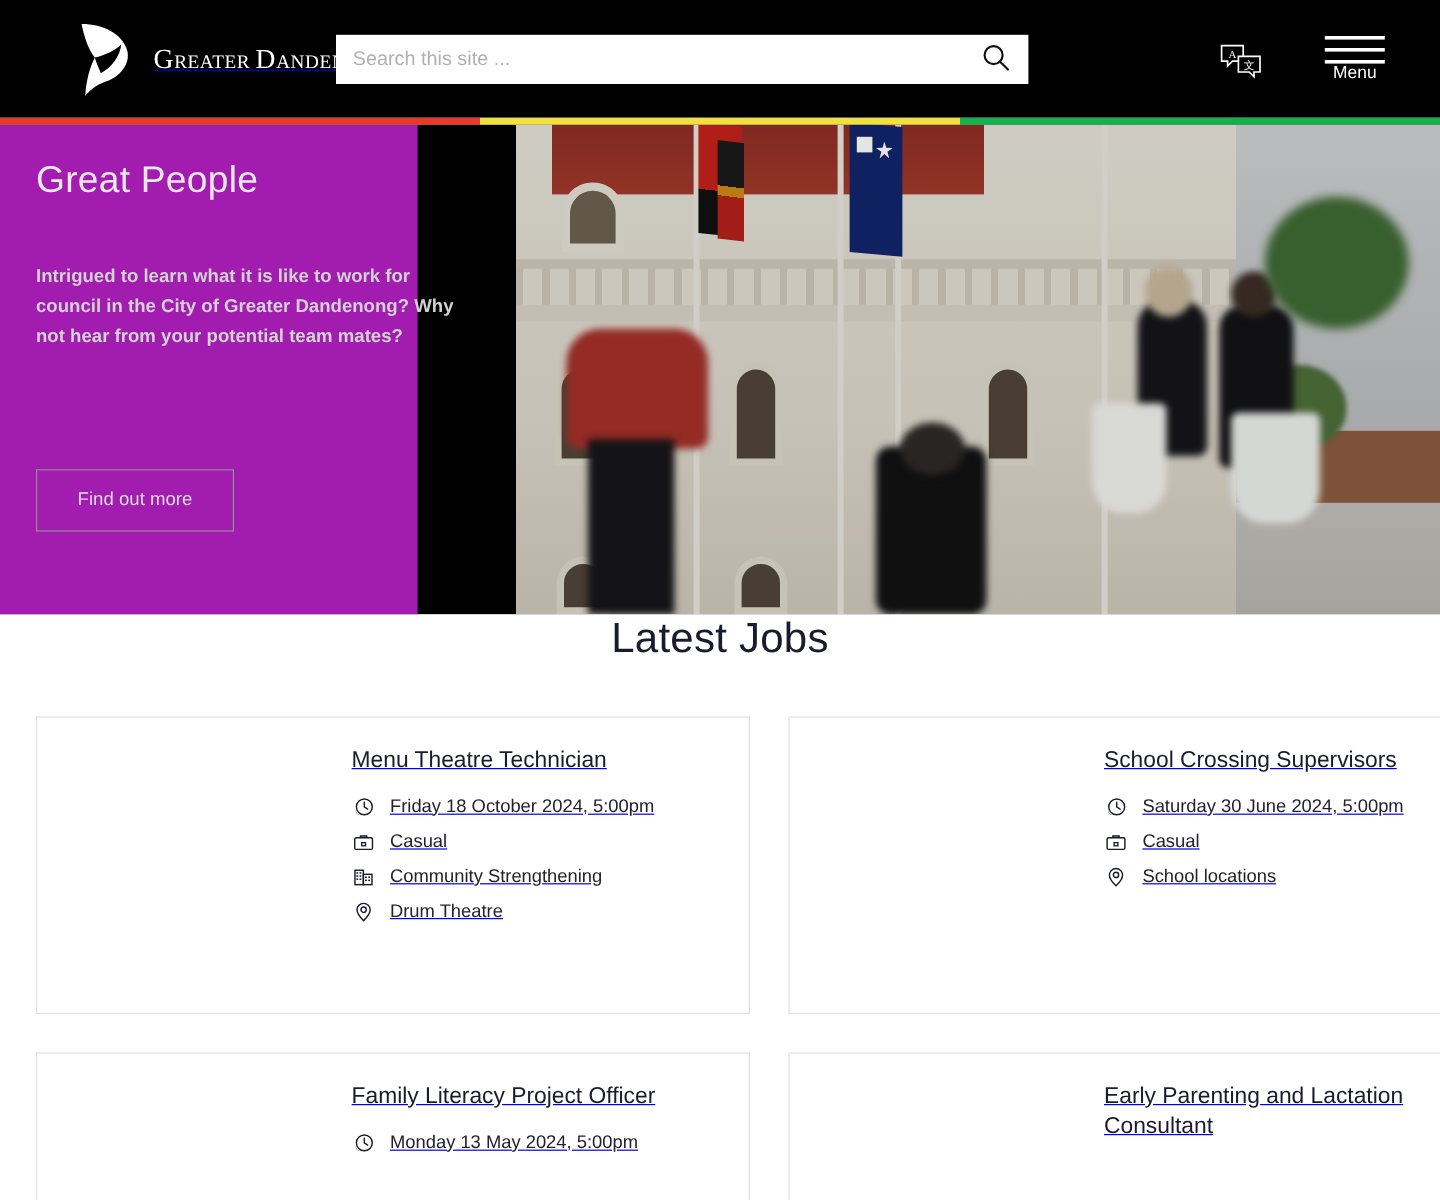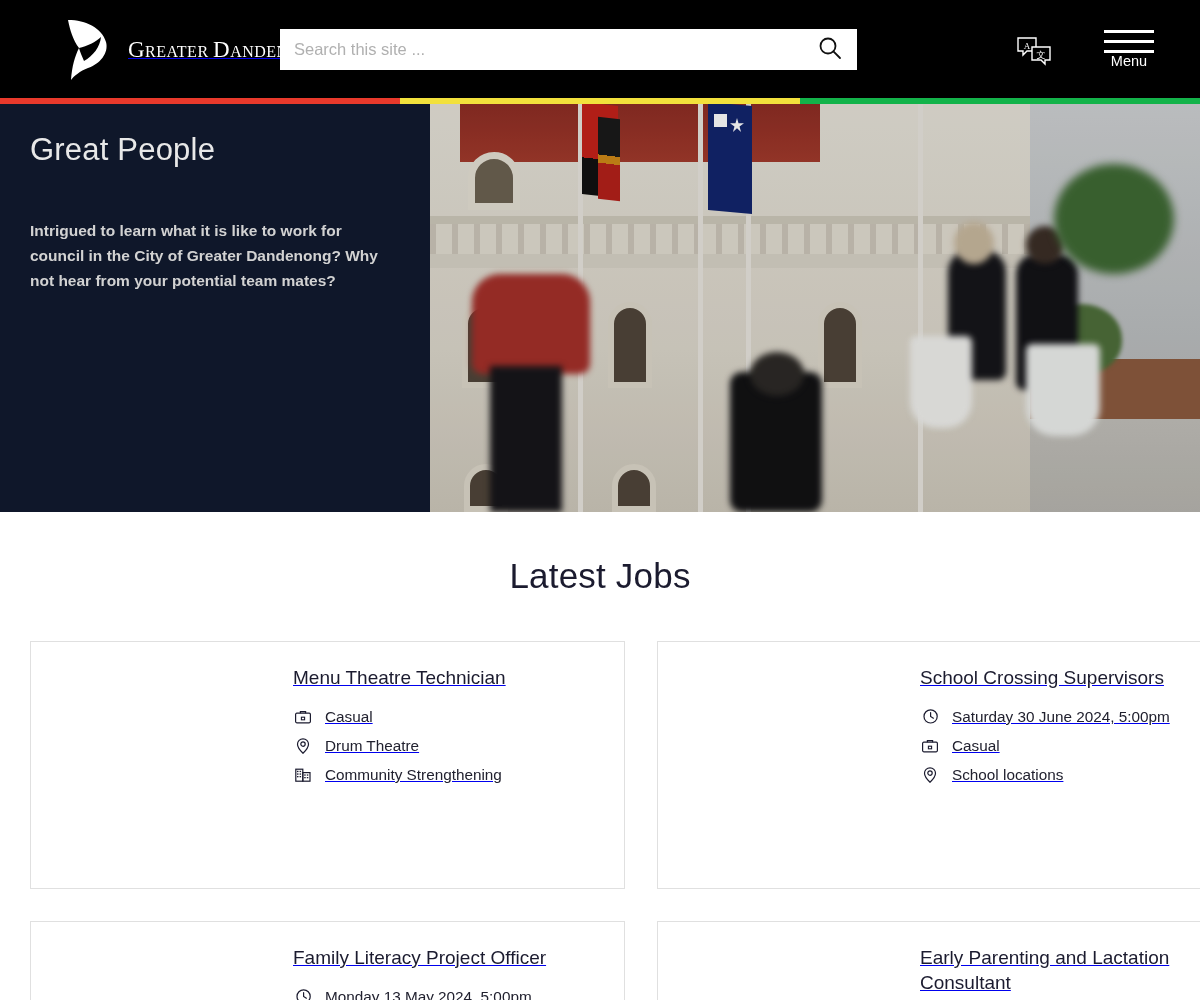--- a/index.html
+++ b/index.html
@@ -93,22 +93,22 @@
     position: relative; width: 1200px; height: 408px;
     background: #000000; overflow: hidden;
   }
   .hero-photo {
     position: absolute; left: 430px; top: 0;
     width: 770px; height: 408px; overflow: hidden;
     background: #8d8b86;
   }
   .hero-text {
     position: absolute; left: 0; top: 0;
-    width: 430px; height: 408px;
-    background: #0f172a; z-index: 4;
+    width: 348px; height: 408px;
+    background: #a21caf; z-index: 4;
   }
   .hero-title {
     position: absolute; left: 30px; top: 28px;
     color: #e8e8e8; font-size: 31px; font-weight: 400;
     letter-spacing: .2px;
   }
   .hero-desc {
     position: absolute; left: 30px; top: 90px;
     width: 360px;
     color: #d2d2d2; font-size: 15.5px; font-weight: 700;
@@ -122,21 +122,21 @@
     color: #dcdcdc; font-size: 15.5px;
     font-family: "Liberation Sans", sans-serif;
     cursor: pointer;
   }
 
   
   .jobs-section { position: relative; width: 1200px; background: #fff; }
   .jobs-heading {
     text-align: center; color: #1b1b2f;
     font-size: 35px; font-weight: 400;
-    padding-top: 44px; letter-spacing: .2px;
+    letter-spacing: .2px;
   }
   .jobs-grid {
     position: relative; margin-top: 45px;
     padding-left: 30px; display: grid;
     grid-template-columns: 595px 595px;
     column-gap: 32px; row-gap: 32px;
   }
   .job-card {
     position: relative; display: flex;
     height: 248px; border: 1px solid #e0e0e0;
@@ -306,56 +306,57 @@
     <div class="hp-person" style="left:586px;top:150px;width:62px;height:136px;background:#131317;border-radius:20px 20px 8px 8px;"></div>
     <div class="hp-person" style="left:596px;top:122px;width:38px;height:38px;background:#3b2e26;border-radius:50%;"></div>
     <div class="hp-person" style="left:596px;top:240px;width:74px;height:92px;background:#eef0ee;border-radius:6px 6px 28px 28px;"></div>
     <div class="hp-person" style="left:624px;top:60px;width:120px;height:110px;background:#3f6a34;border-radius:50%;filter:blur(4px);"></div>
     <div style="position:absolute;left:0;top:0;width:770px;height:408px;background:rgba(0,0,0,.10);"></div>
   </div>
 
   <div class="hero-text">
     <h1 class="hero-title">Great People</h1>
     <p class="hero-desc">Intrigued to learn what it is like to work for council in the City of Greater Dandenong? Why not hear from your potential team mates?</p>
+    <button class="hero-cta">Find out more</button>
   </div>
 
 </section>
 
 <section class="jobs-section">
   <h2 class="jobs-heading">Latest Jobs</h2>
 
   <div class="jobs-grid">
 
     <a class="job-card" href="#">
       <span class="job-thumb">
         <span class="thumb-skate"></span>
       </span>
       <span class="job-body">
         <span class="job-title" style="display:block">Menu Theatre Technician</span>
 
+        <span class="job-meta">
+          <span class="mi">
+            <svg width="18" height="18" viewBox="0 0 18 18" aria-hidden="true">
+              <circle cx="9.6" cy="8.4" r="6.6" fill="none" stroke="#1b1b2f" stroke-width="1.2"></circle>
+              <path d="M9.6 4.6 V8.4 L12.4 10.2" fill="none" stroke="#1b1b2f" stroke-width="1.2" stroke-linecap="round"></path>
+              <path d="M2.4 10.6 a4 4 0 0 0 4 4.6 a4.4 4.4 0 0 1 -4 -4.6 z" fill="#1b1b2f"></path>
+            </svg>
+          </span>
+          <span class="mt">Friday 18 October 2024, 5:00pm</span>
+        </span>
 
         <span class="job-meta">
           <span class="mi">
             <svg width="18" height="18" viewBox="0 0 18 18" aria-hidden="true">
               <rect x="1.6" y="5.2" width="14.8" height="9.6" rx="1.2" fill="none" stroke="#1b1b2f" stroke-width="1.2"></rect>
               <path d="M6.4 5.2 V3.6 h5.2 v1.6" fill="none" stroke="#1b1b2f" stroke-width="1.2"></path>
               <rect x="7.4" y="9.2" width="3.2" height="2.6" fill="none" stroke="#1b1b2f" stroke-width="1.1"></rect>
             </svg>
           </span>
           <span class="mt">Casual</span>
-        </span>
-
-        <span class="job-meta">
-          <span class="mi">
-            <svg width="18" height="18" viewBox="0 0 18 18" aria-hidden="true">
-              <path d="M9 1.8 C12.1 1.8 14.5 4.2 14.5 7.2 C14.5 11 9 16.2 9 16.2 C9 16.2 3.5 11 3.5 7.2 C3.5 4.2 5.9 1.8 9 1.8 Z" fill="none" stroke="#1b1b2f" stroke-width="1.2"></path>
-              <circle cx="9" cy="7.1" r="2.2" fill="none" stroke="#1b1b2f" stroke-width="1.2"></circle>
-            </svg>
-          </span>
-          <span class="mt">Drum Theatre</span>
         </span>
 
         <span class="job-meta">
           <span class="mi">
             <svg width="18" height="18" viewBox="0 0 18 18" aria-hidden="true">
               <rect x="1.8" y="3.2" width="7" height="12" fill="none" stroke="#1b1b2f" stroke-width="1.2"></rect>
               <rect x="8.8" y="6.6" width="7.2" height="8.6" fill="none" stroke="#1b1b2f" stroke-width="1.2"></rect>
               <g fill="#1b1b2f">
                 <rect x="3" y="4.8" width="1.5" height="1.3"></rect>
                   <rect x="5.6" y="4.8" width="1.5" height="1.3"></rect>
@@ -365,20 +366,30 @@
                   <rect x="5.6" y="10" width="1.5" height="1.3"></rect>
                 <rect x="10.2" y="8.4" width="1.5" height="1.3"></rect>
                   <rect x="12.8" y="8.4" width="1.5" height="1.3"></rect>
                 <rect x="10.2" y="11" width="1.5" height="1.3"></rect>
                   <rect x="12.8" y="11" width="1.5" height="1.3"></rect>
               </g>
             </svg>
           </span>
           <span class="mt">Community Strengthening</span>
         </span>
+
+        <span class="job-meta">
+          <span class="mi">
+            <svg width="18" height="18" viewBox="0 0 18 18" aria-hidden="true">
+              <path d="M9 1.8 C12.1 1.8 14.5 4.2 14.5 7.2 C14.5 11 9 16.2 9 16.2 C9 16.2 3.5 11 3.5 7.2 C3.5 4.2 5.9 1.8 9 1.8 Z" fill="none" stroke="#1b1b2f" stroke-width="1.2"></path>
+              <circle cx="9" cy="7.1" r="2.2" fill="none" stroke="#1b1b2f" stroke-width="1.2"></circle>
+            </svg>
+          </span>
+          <span class="mt">Drum Theatre</span>
+        </span>
       </span>
     </a>
 
     <a class="job-card" href="#">
       <span class="job-thumb">
         <span class="thumb-lib"></span>
       </span>
       <span class="job-body">
         <span class="job-title" style="display:block">School Crossing Supervisors</span>
 

